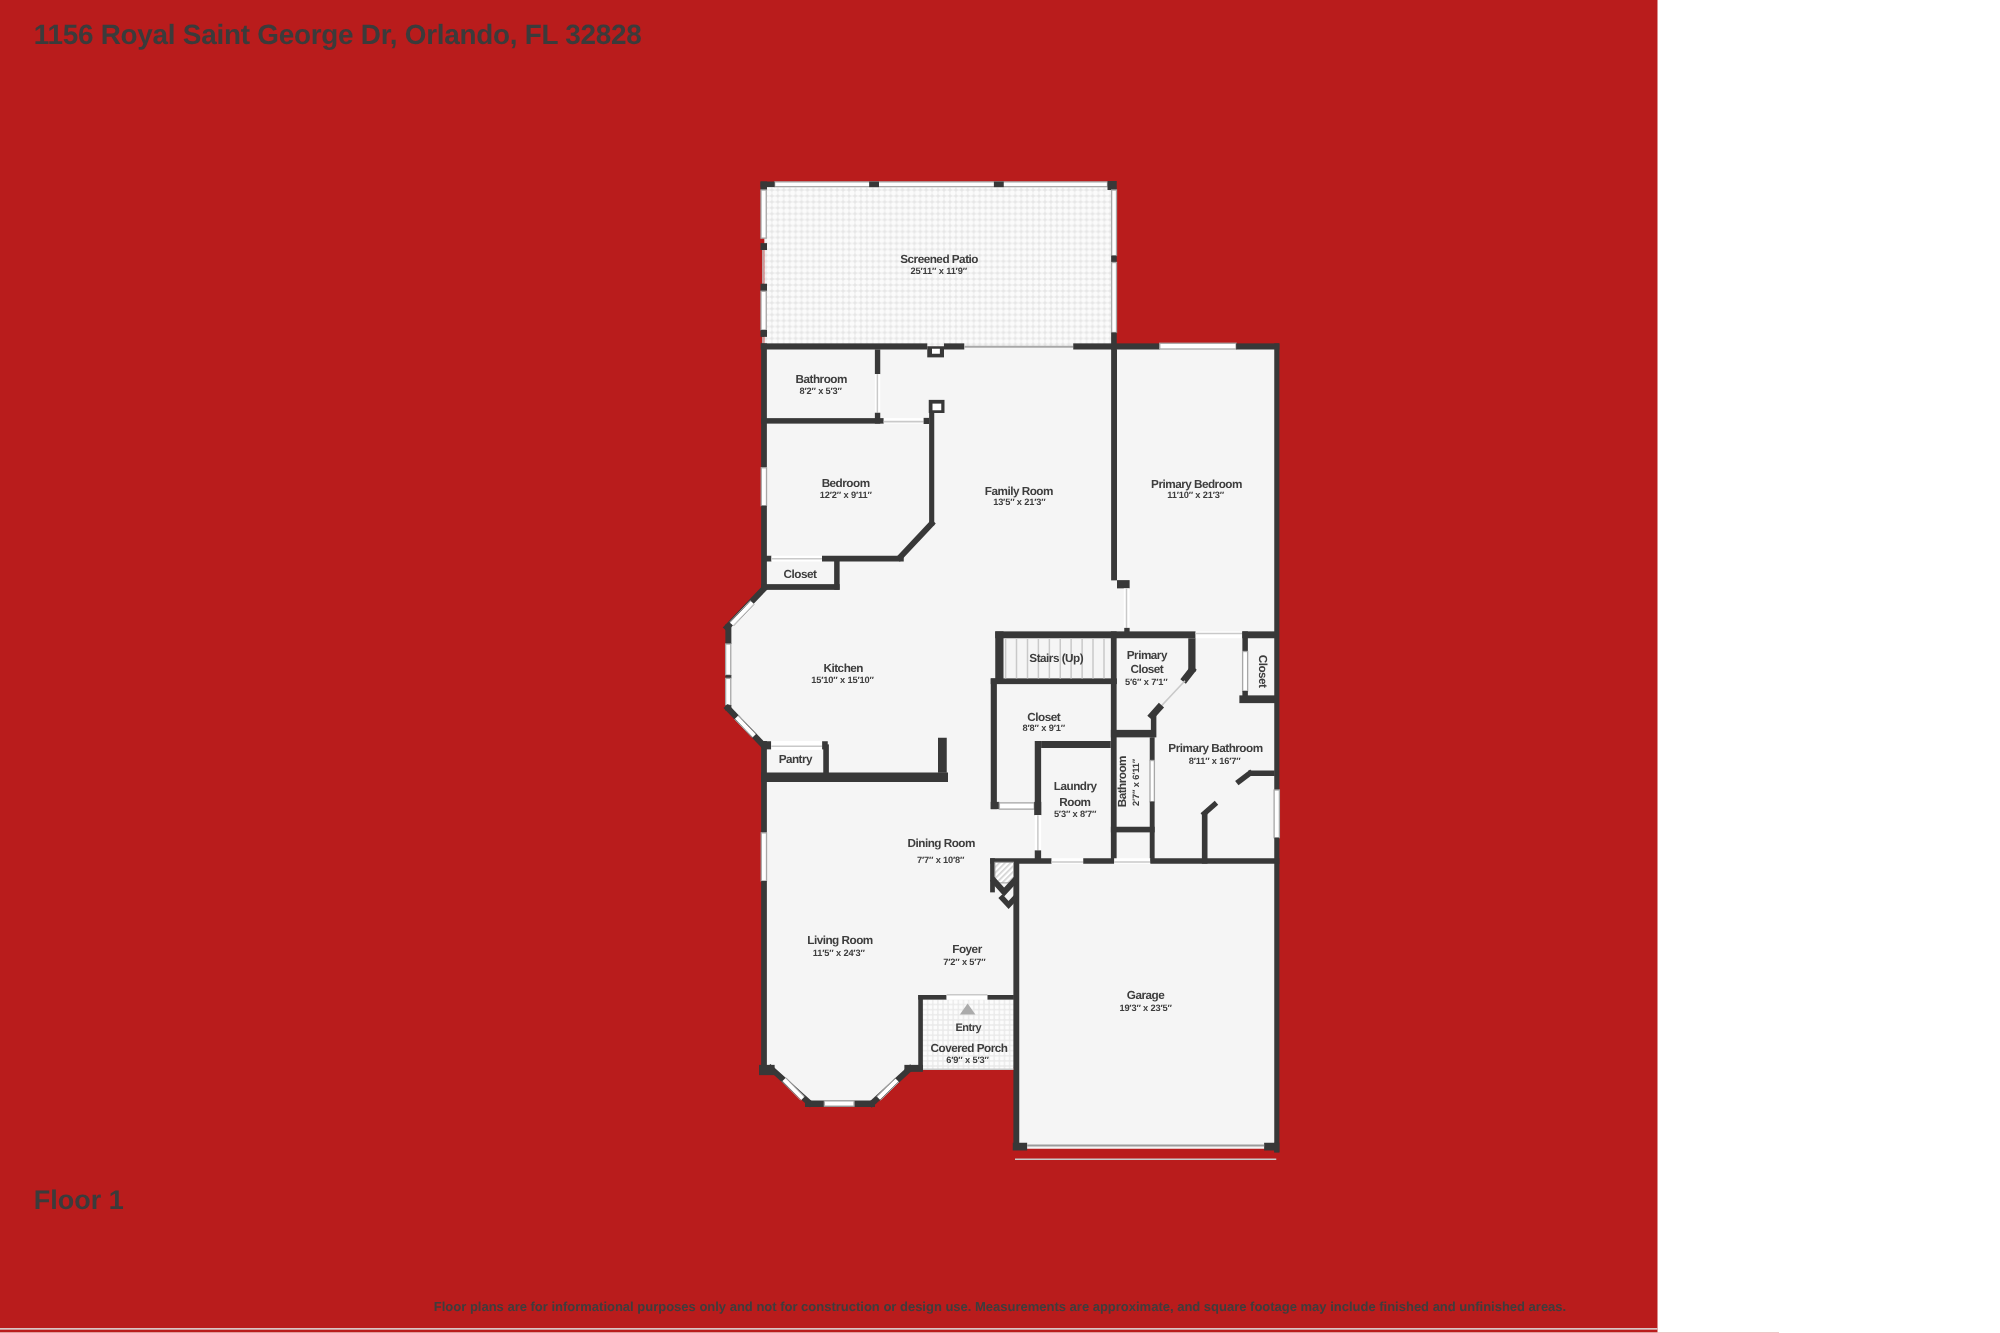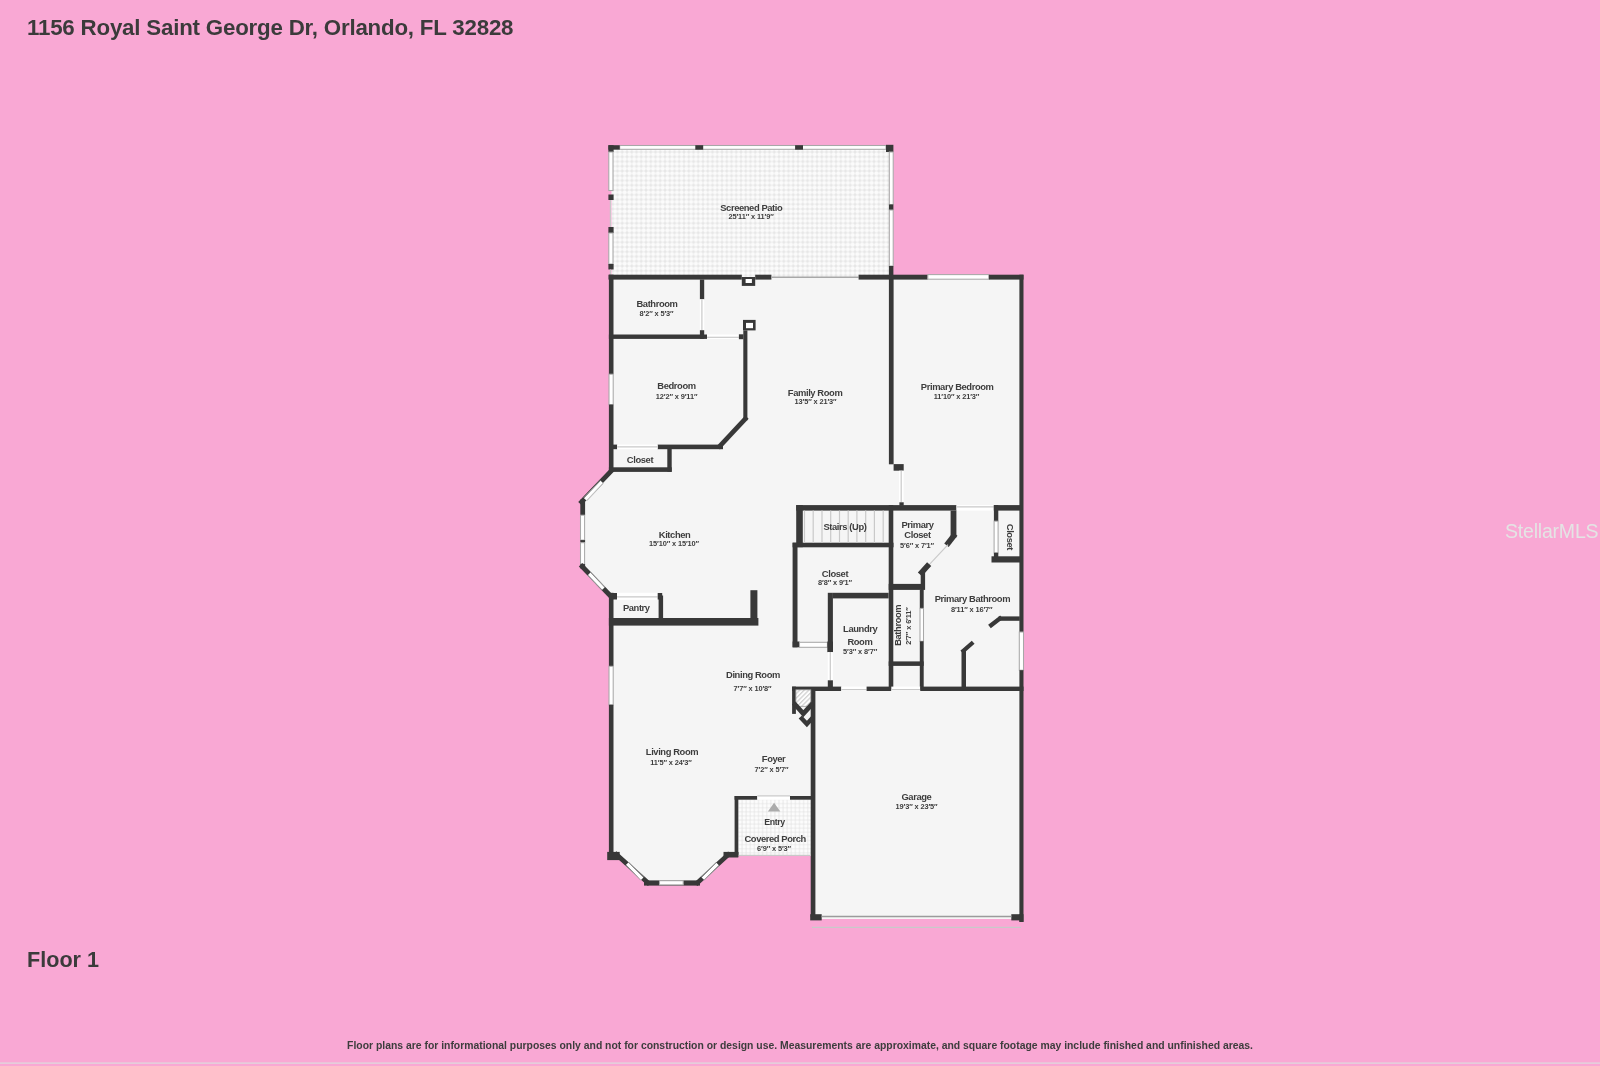--- a/index.html
+++ b/index.html
@@ -1,16 +1,16 @@
 <!DOCTYPE html>
 <html><head>
 <meta charset="utf-8">
 <style>
   html,body{margin:0;padding:0;background:#fff;}
-  .page{position:relative;width:1600px;height:1066px;background:#f9a8d4;overflow:hidden;font-family:"Liberation Sans",sans-serif;}
+  .page{position:relative;width:1284px;height:1066px;background:#b91c1c;overflow:hidden;font-family:"Liberation Sans",sans-serif;padding-left:42px;}
   svg{position:absolute;left:0;top:0;}
   .w{fill:#383838;}
   .win{fill:#ffffff;stroke:#a8a8a8;stroke-width:1.05;}
   .thin{stroke:#c9c9c9;stroke-width:1.2;fill:none;}
   .dk{stroke:#383838;fill:none;stroke-linecap:square;}
   .wh{stroke:#ffffff;fill:none;}
   .n{font:700 9.4px "Liberation Sans",sans-serif;fill:#3d3d3d;letter-spacing:-0.4px;text-anchor:middle;}
   .d{font:700 7.4px "Liberation Sans",sans-serif;fill:#3d3d3d;letter-spacing:-0.12px;text-anchor:middle;}
 </style>
 </head>

